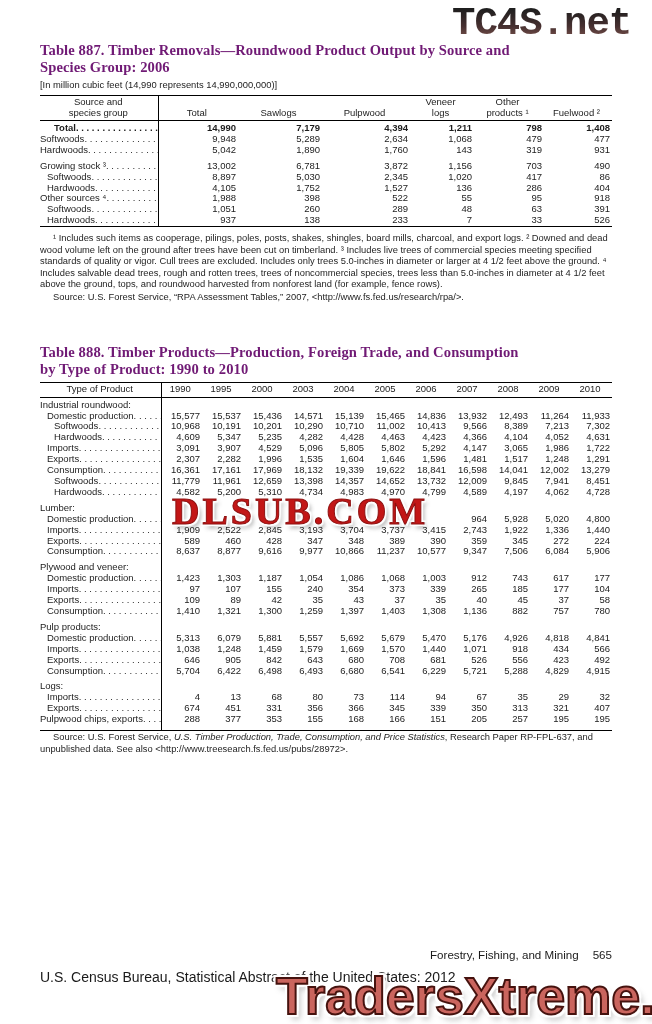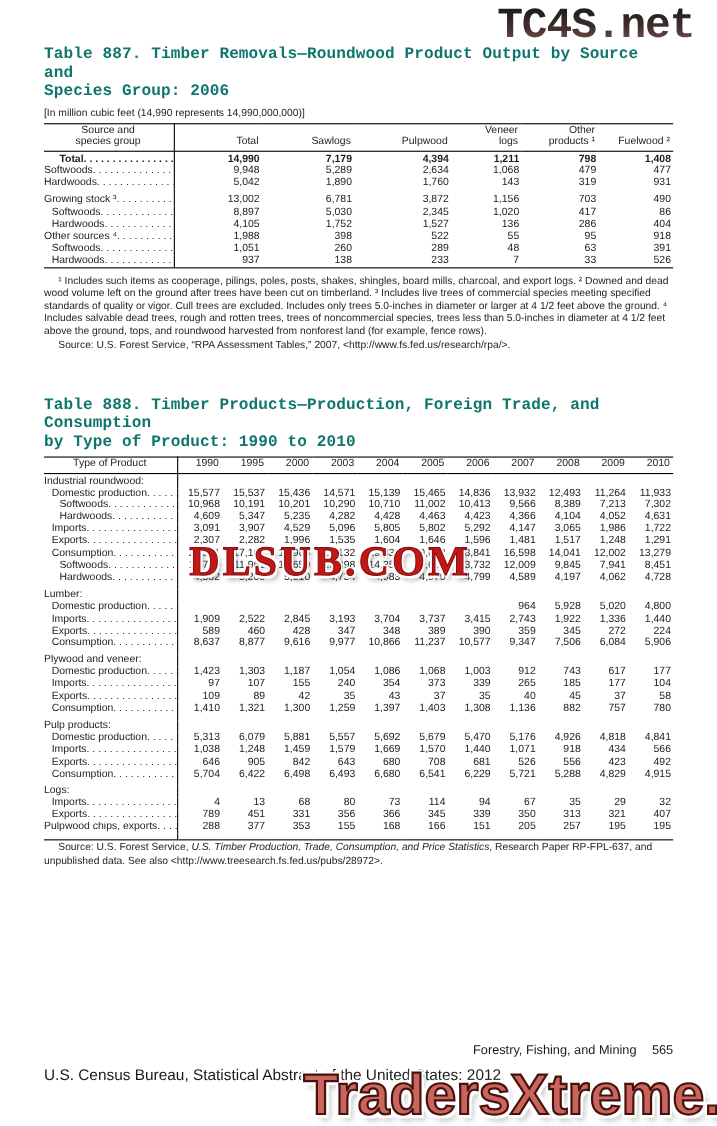--- a/index.html
+++ b/index.html
@@ -2,30 +2,30 @@
 <html><head>
 <meta charset="utf-8">
 <style>
   html,body{margin:0;padding:0;background:#ffffff;}
   body{width:652px;height:1024px;overflow:hidden;position:relative;
        font-family:"Liberation Sans",sans-serif;color:#1c1c1c;
        -webkit-font-smoothing:antialiased;}
   .page{position:absolute;inset:0;background:#fff;}
   .content{position:absolute;left:40px;top:42px;width:572px;}
 
-  .tbl-title{font-family:Liberation Mono, monospace;font-weight:bold;
-             font-size:14.6px;line-height:16.5px;color:#0f766e;
+  .tbl-title{font-family:Liberation Serif, serif;font-weight:bold;
+             font-size:14.6px;line-height:16.5px;color:#701a75;
              white-space:pre-line;letter-spacing:.1px;}
   .unit-note{font-size:9.4px;margin-top:4px;color:#222;}
 
   table{border-collapse:collapse;width:572px;table-layout:fixed;
         margin-top:5px;font-size:9.5px;color:#1c1c1c;
         border-bottom:1px solid #000;}
   thead th{border-top:1px solid #000;border-bottom:1.6px solid #000;
-           font-weight:normal;vertical-align:bottom;text-align:right;
+           font-weight:normal;vertical-align:bottom;
            padding:1px 3px 2px 0;line-height:10.5px;}
   thead th.lblcol{text-align:center;padding-left:2px;}
   .lblcol{border-right:1px solid #000;}
   tbody td{text-align:right;padding:0 2px 0 0;line-height:10.9px;
            vertical-align:bottom;overflow:hidden;}
   tbody td.lblcol{text-align:left;padding:0;}
   tbody tr:first-child td{padding-top:2px;}
   tr.bold{font-weight:bold;}
   td.spacer{height:5px;line-height:5px;}
   .lbl{display:flex;overflow:hidden;white-space:nowrap;}
@@ -770,21 +770,21 @@
             <td class="num">29</td>
             <td class="num">32</td>
           </tr>
           <tr>
             <td class="lblcol">
               <div class="lbl ind1">
                 <span>Exports</span>
                 <span class="leader"></span>
               </div>
             </td>
-            <td class="num">789</td>
+            <td class="num">674</td>
             <td class="num">451</td>
             <td class="num">331</td>
             <td class="num">356</td>
             <td class="num">366</td>
             <td class="num">345</td>
             <td class="num">339</td>
             <td class="num">350</td>
             <td class="num">313</td>
             <td class="num">321</td>
             <td class="num">407</td>

